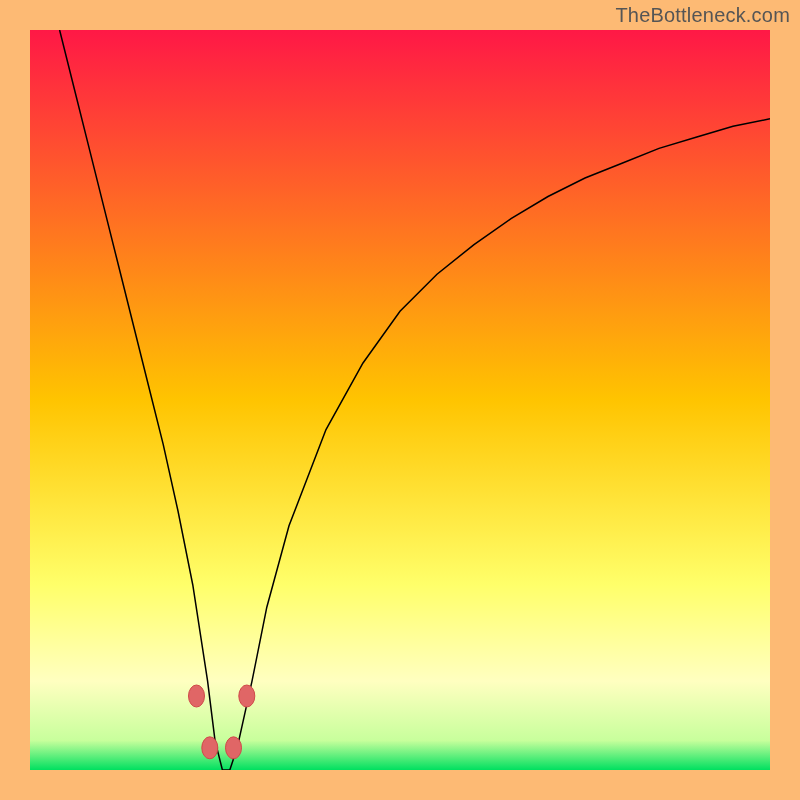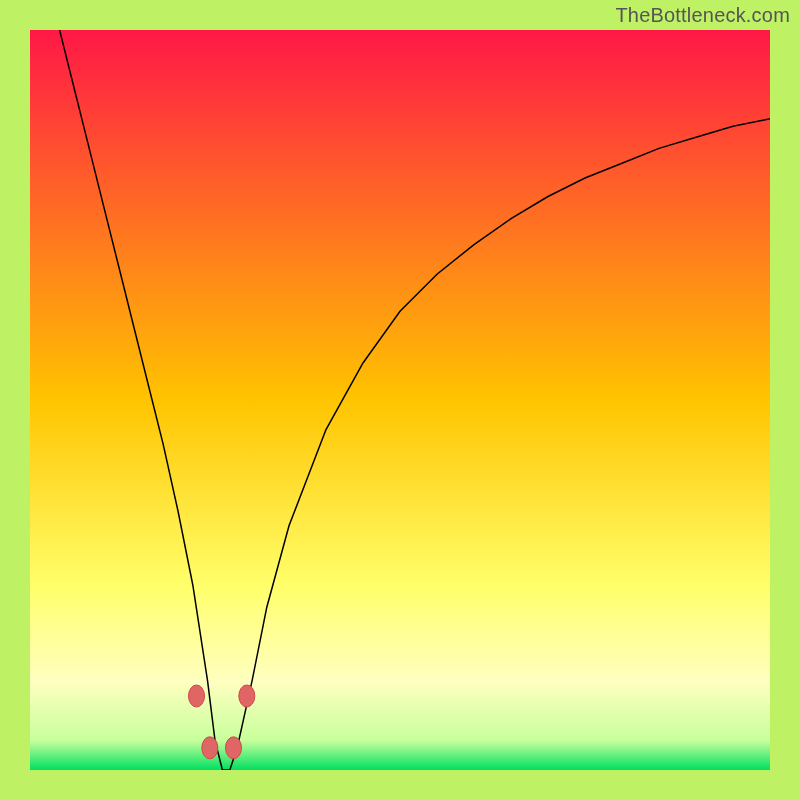--- a/index.html
+++ b/index.html
@@ -8,21 +8,21 @@
     width: 800px;
     height: 800px;
     overflow: hidden;
     background: #000;
     font-family: Arial, Helvetica, sans-serif;
   }
   .frame {
     position: absolute;
     left: 0; top: 0;
     width: 800px; height: 800px;
-    background: #bef264;
+    background: #fdba74;
   }
   .plot-area {
     position: absolute;
     left: 30px;
     top: 30px;
     width: 740px;
     height: 740px;
     overflow: hidden;
   }
   .watermark {

